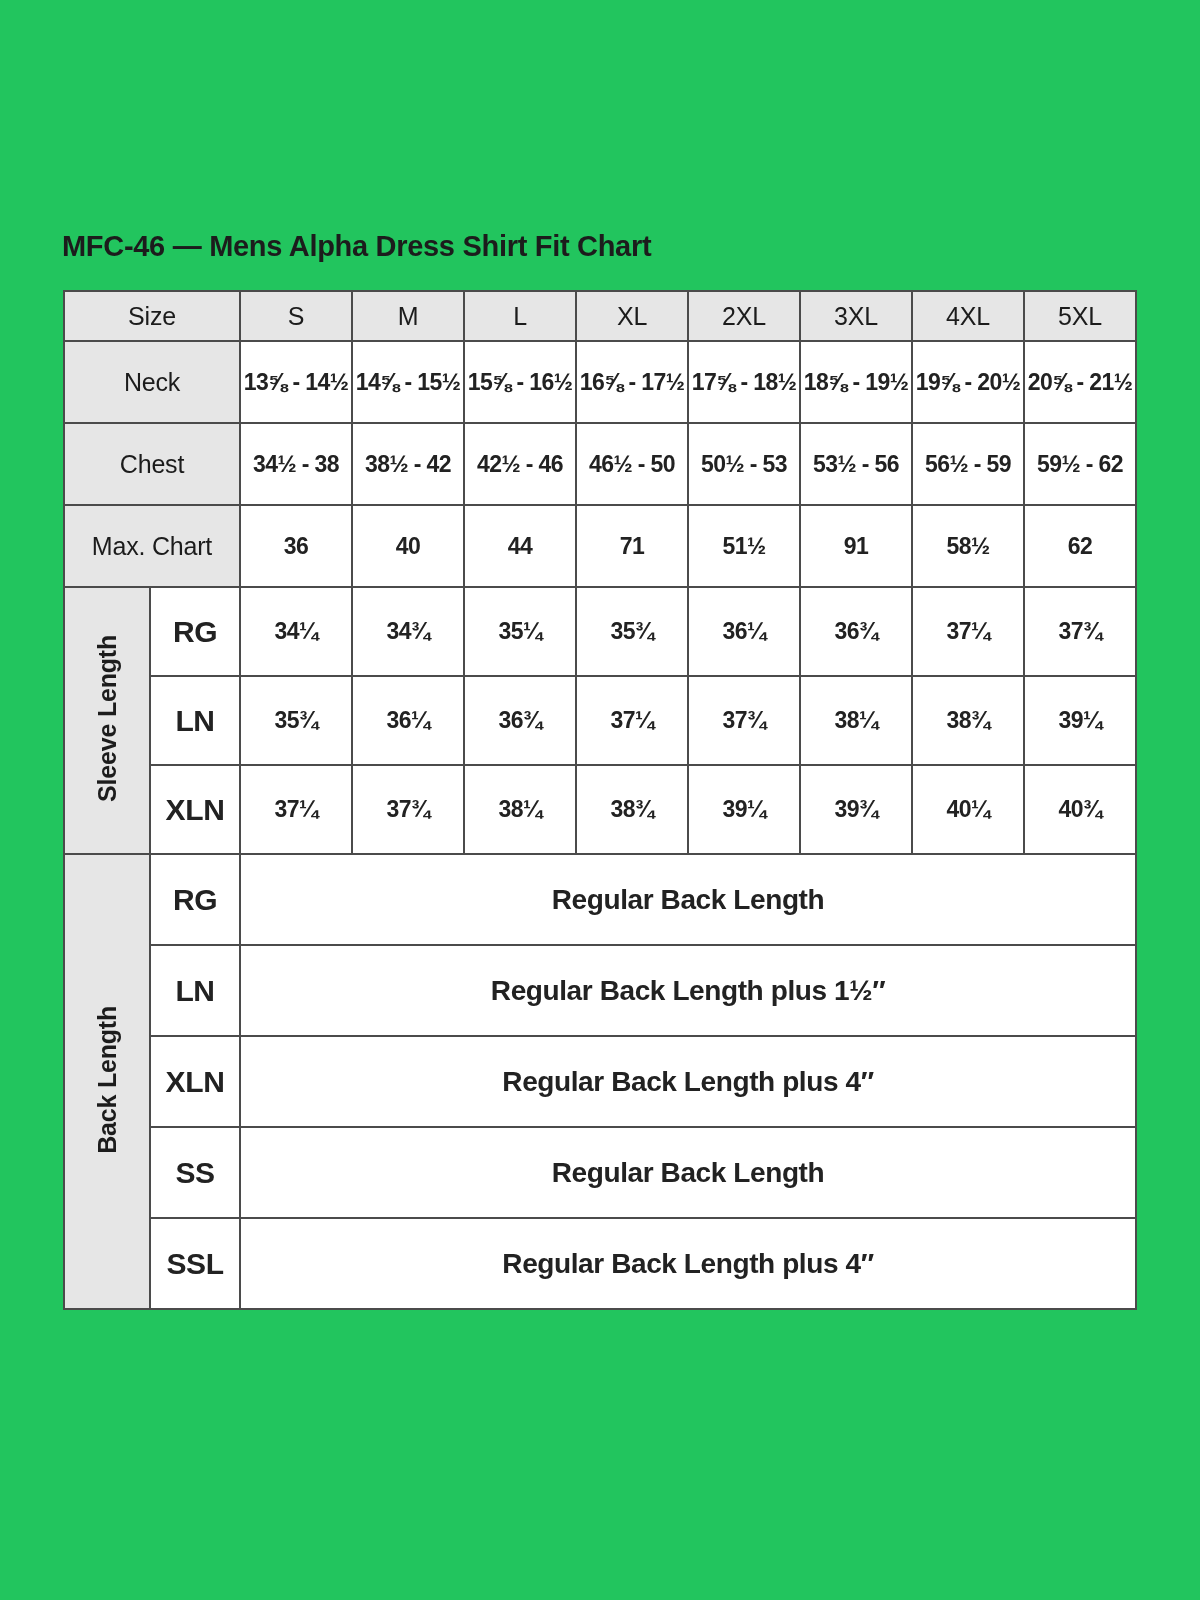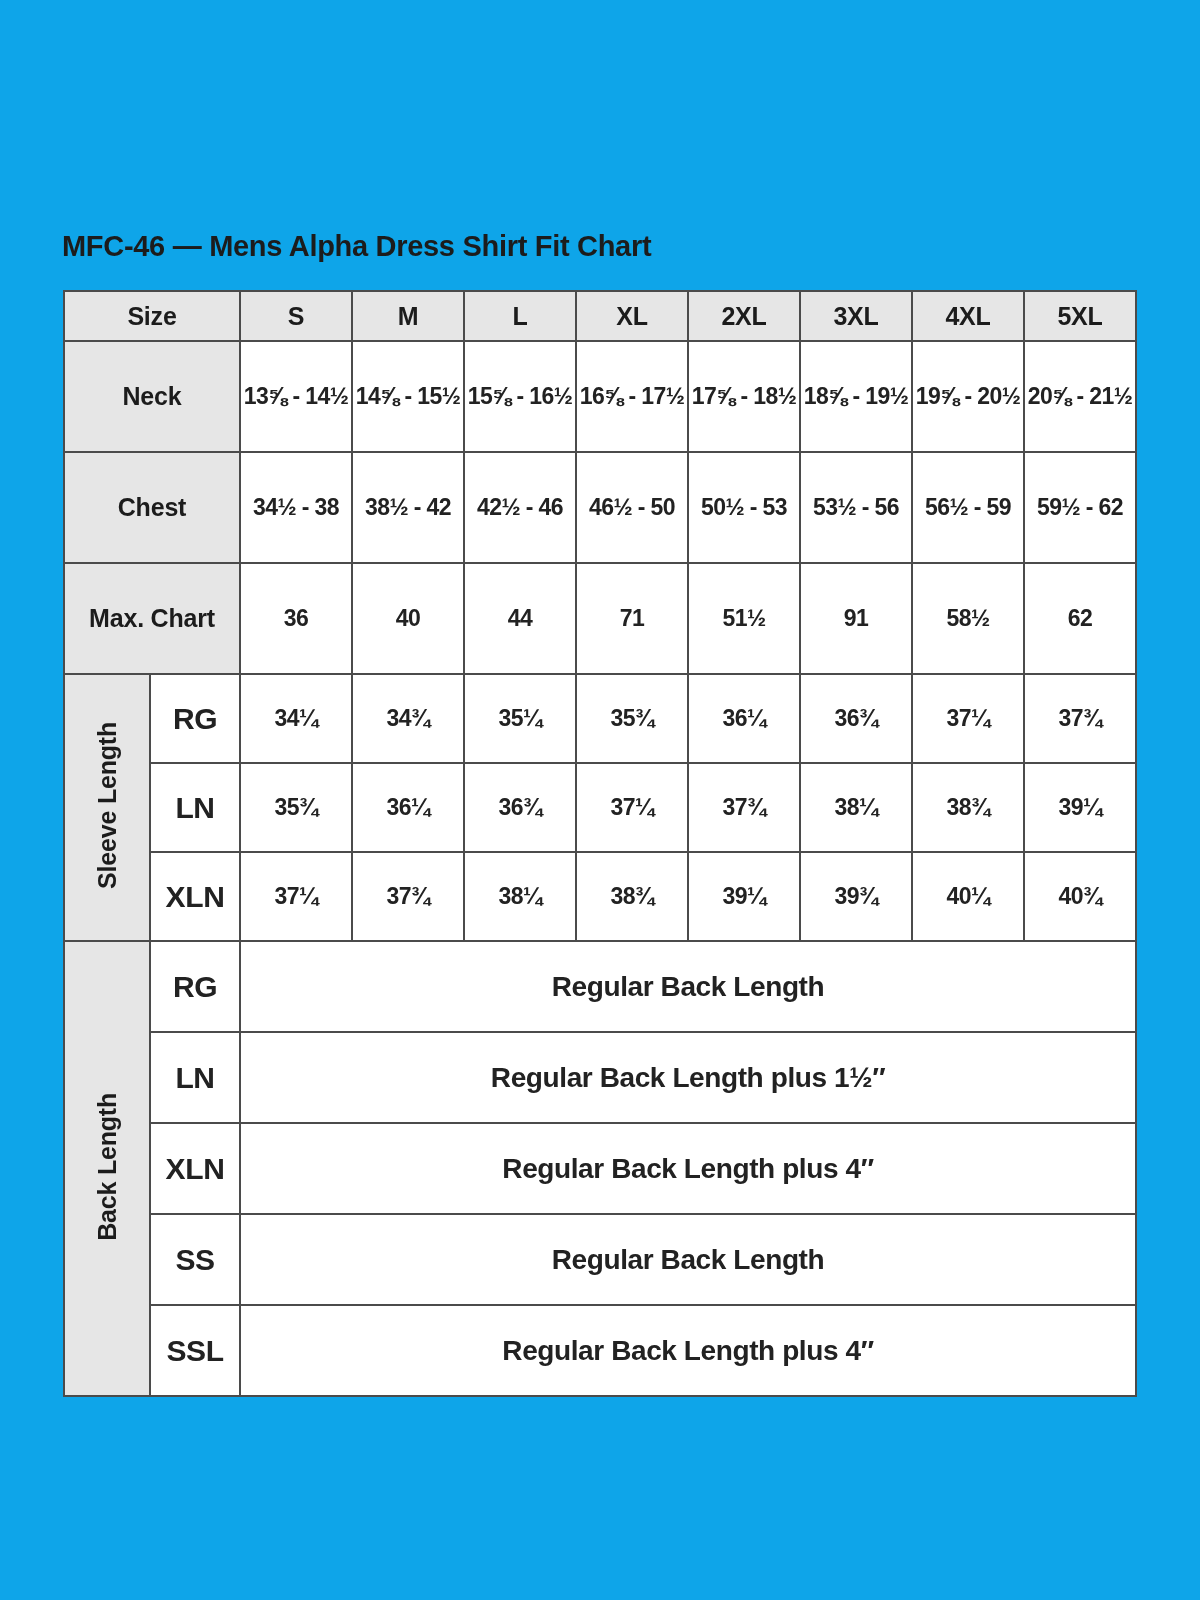--- a/index.html
+++ b/index.html
@@ -1,19 +1,19 @@
 <!DOCTYPE html>
 <html><head>
 <meta charset="utf-8">
 <style>
   html,body{margin:0;padding:0;background:#ffffff;}
   .page{
     position:relative;
     width:1200px;height:1600px;
-    background:#0ea5e9;
+    background:#22c55e;
     font-family:"Liberation Sans","DejaVu Sans",sans-serif;
     color:#1c1c1c;
     overflow:hidden;
   }
   .title{
     position:absolute;
     left:62px;top:230px;
     font-size:29px;
     font-weight:bold;
     letter-spacing:-0.3px;
@@ -28,27 +28,27 @@
     width:1074px;
   }
   table.fit th, table.fit td{
     border:2px solid #4b4b4b;
     padding:0;
     text-align:center;
     vertical-align:middle;
     background:#ffffff;
   }
   tr.h50{height:50px;}
-  tr.r90{height:111px;}
+  tr.r90{height:82px;}
   tr.r89{height:89px;}
   tr.r91{height:91px;}
   .gray{background:#e6e6e6 !important;}
   .hdr{
     font-size:25px;
-    font-weight:bold;
+    font-weight:normal;
     letter-spacing:-0.2px;
     color:#1c1c1c;
   }
   .num{
     font-size:23px;
     font-weight:bold;
     letter-spacing:-0.6px;
     color:#222222;
   }
   .code{

